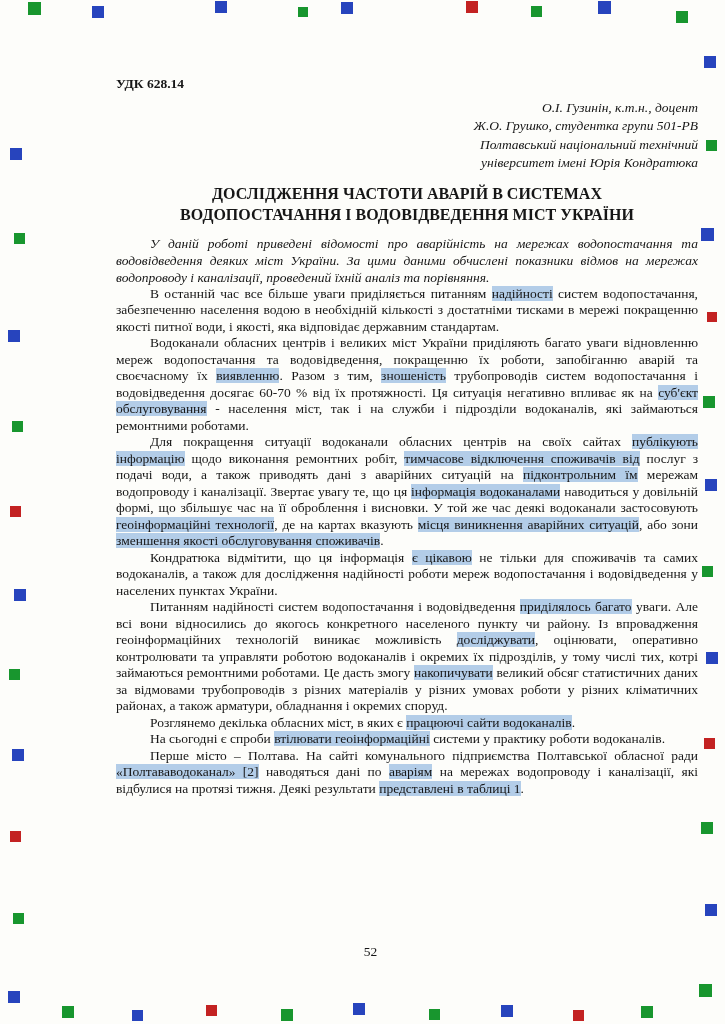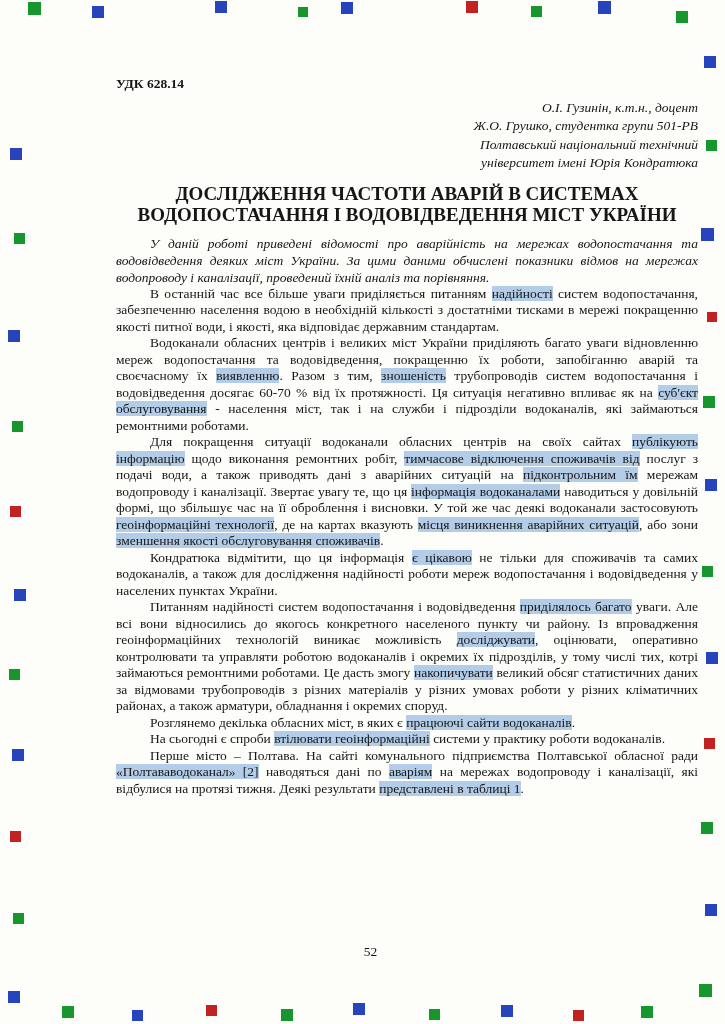--- a/index.html
+++ b/index.html
@@ -11,21 +11,21 @@
   .border-layer{position:absolute;inset:0;pointer-events:none;z-index:1;}
   .sq{position:absolute;}
   .content{
     position:absolute;left:72px;top:76px;width:582px;z-index:2;
     font-size:13.5px;line-height:16.5px;margin-left:44px;
   }
   .udc{font-weight:bold;margin:0 0 6px 0;}
   .authors{text-align:right;font-style:italic;line-height:18.5px;margin:0 0 10px 0;}
   .authors div{white-space:nowrap;font-family:Liberation Serif, serif;}
   .title{
-    text-align:center;font-weight:bold;font-size:19px;line-height:21px;
+    text-align:center;font-weight:bold;font-size:16px;line-height:21px;
     margin:4px 0 10px 0;
   }
   .abstract{font-style:italic;text-align:justify;text-indent:34px;margin:0;line-height:17px;}
   .keywords{font-style:italic;text-align:justify;text-indent:34px;margin:0 0 6px 0;line-height:17px;}
   .kw-label{font-weight:bold;}
   .para{text-align:justify;text-indent:34px;margin:0;}
   .hl{background:var(--hl,#b3cde8);}
   .page-number{
     position:absolute;left:16px;right:0;top:944px;text-align:center;
     font-size:13.5px;z-index:2;

